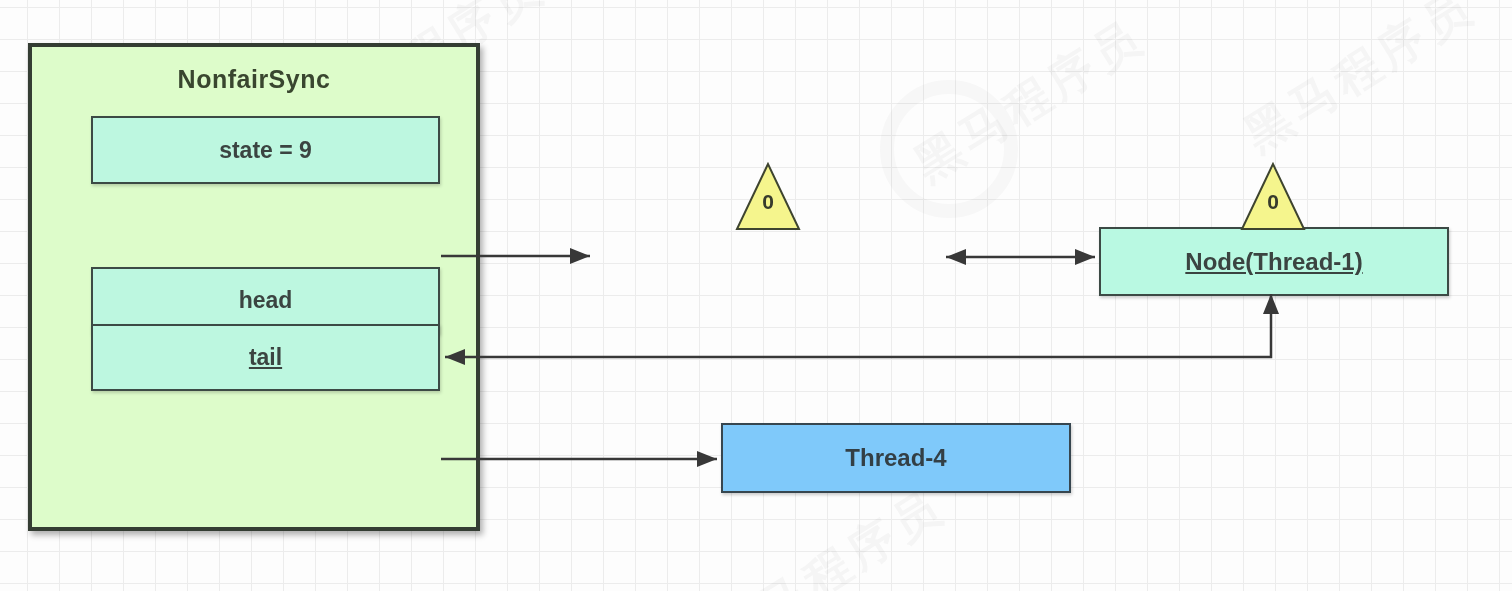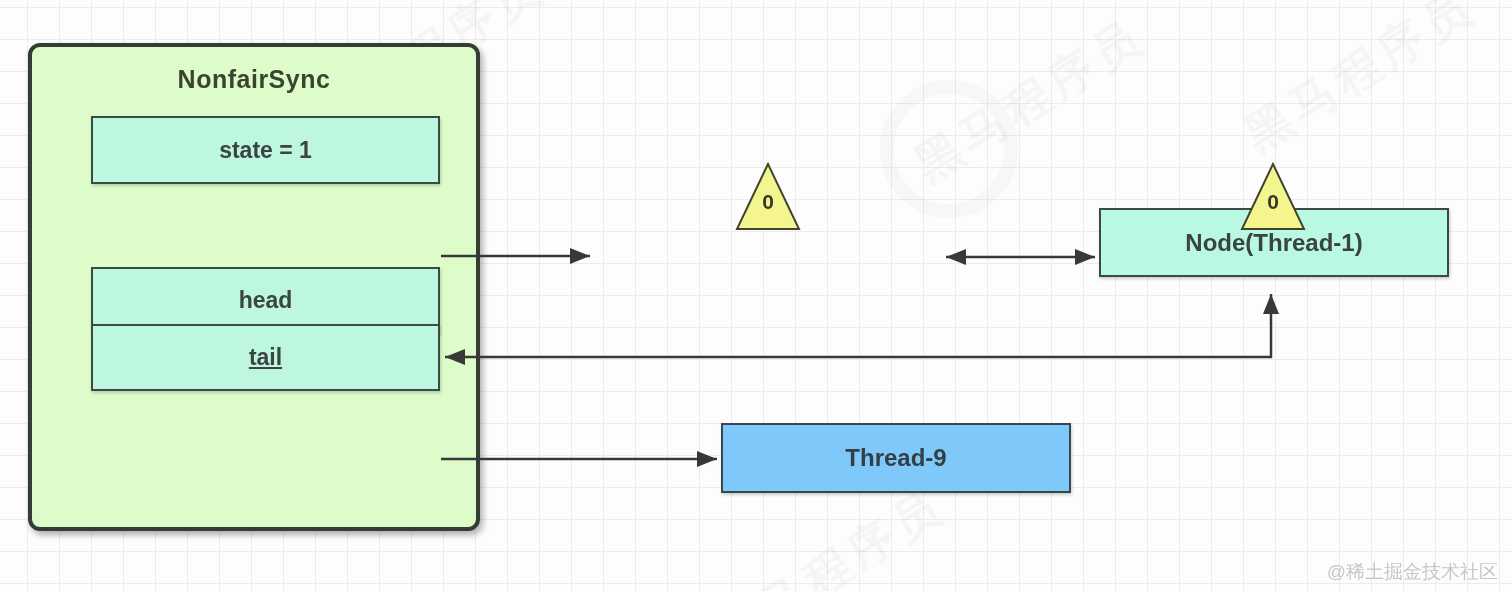--- a/index.html
+++ b/index.html
@@ -40,21 +40,21 @@
     font-size:19px;
     color:#c7c7c7;
   }
 
   
   .outer-box{
     position:absolute;
     left:28px;top:43px;width:452px;height:488px;
     background:#ddfcca;
     border:4px solid #343d33;
-    border-radius:12px;
+    border-radius:0;
     box-sizing:border-box;
     box-shadow:3px 4px 6px rgba(0,0,0,0.30);
   }
   .outer-title{
     position:absolute;
     left:0;top:18px;width:100%;
     text-align:center;
     font-size:25px;font-weight:bold;
     color:#39462f;
     letter-spacing:0.5px;
@@ -79,21 +79,21 @@
     position:absolute;
     width:350px;height:69px;
     background:#b9f9e2;
     border:2px solid #3c4a45;
     box-sizing:border-box;
     display:flex;align-items:center;justify-content:center;
     font-size:24px;font-weight:bold;color:#3b4441;
     box-shadow:1px 2px 3px rgba(0,0,0,0.20);
   }
   .node-null{left:592px;top:221px;}
-  .node-thread1{left:1099px;top:208px;}
+  .node-thread1{left:1099px;top:227px;text-decoration:underline;}
 
   
   .thread-box{
     position:absolute;
     left:721px;top:423px;width:350px;height:70px;
     background:#7fc9fa;
     border:2px solid #37464f;
     box-sizing:border-box;
     display:flex;align-items:center;justify-content:center;
     font-size:24px;font-weight:bold;color:#333f45;
@@ -120,28 +120,28 @@
 
   <div class="wm-brand" style="left:300px;top:20px;">黑马程序员</div>
   <div class="wm-brand" style="left:900px;top:70px;">黑马程序员</div>
   <div class="wm-brand" style="left:1230px;top:40px;">黑马程序员</div>
   <div class="wm-brand" style="left:700px;top:540px;">黑马程序员</div>
   <div class="wm-ring" style="left:190px;top:70px;width:120px;height:120px;"></div>
   <div class="wm-ring" style="left:880px;top:80px;width:110px;height:110px;"></div>
 
   <div class="outer-box">
     <div class="outer-title">NonfairSync</div>
-    <div class="field field-state">state = 1</div>
+    <div class="field field-state">state = 9</div>
     <div class="field field-head">head</div>
     <div class="field field-tail">tail</div>
   </div>
 
   <div class="node-box node-thread1">Node(Thread-1)</div>
 
-  <div class="thread-box">Thread-9</div>
+  <div class="thread-box">Thread-4</div>
 
   <svg class="connectors" width="1512" height="591" viewBox="0 0 1512 591">
     <defs>
       <marker id="ah" markerUnits="userSpaceOnUse" markerWidth="20" markerHeight="16" refX="20" refY="8" orient="auto-start-reverse">
         <path d="M0,0 L20,8 L0,16 Z" fill="#383838"></path>
       </marker>
     </defs>
 
     <path d="M441,256 L590,256" stroke="#383838" stroke-width="2.5" fill="none" marker-end="url(#ah)"></path>
 
@@ -151,15 +151,14 @@
 
     <path d="M441,459 L717,459" stroke="#383838" stroke-width="2.5" fill="none" marker-end="url(#ah)"></path>
 
     <polygon points="768,164 737,229 799,229" fill="#f5f58d" stroke="#3e442f" stroke-width="2"></polygon>
     <polygon points="1273,164 1242,229 1304,229" fill="#f5f58d" stroke="#3e442f" stroke-width="2"></polygon>
   </svg>
 
   <div class="tri-label tri-label-1">0</div>
   <div class="tri-label tri-label-2">0</div>
 
-  <div class="wm-site">@稀土掘金技术社区</div>
 
 </div>
 
 </body></html>

